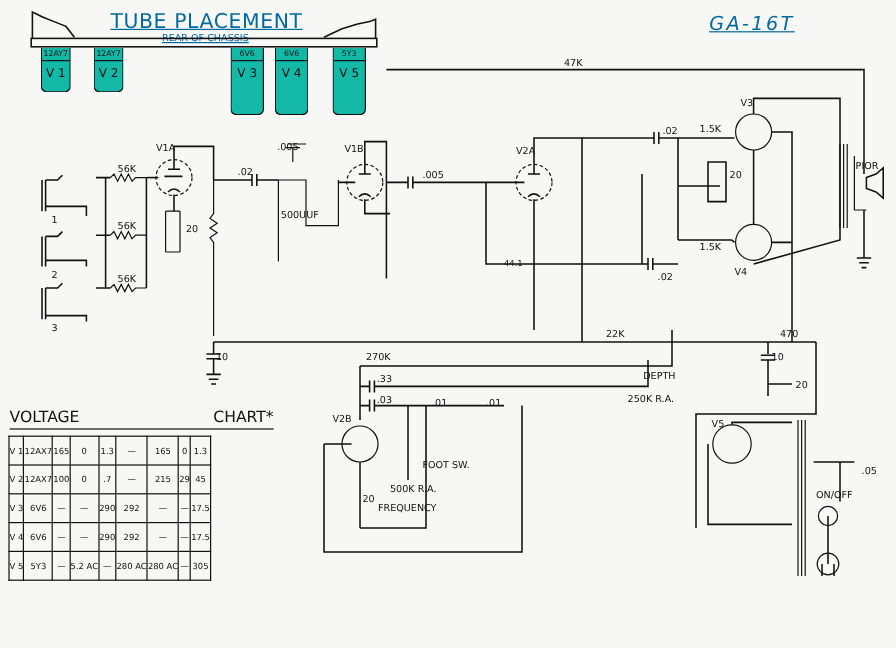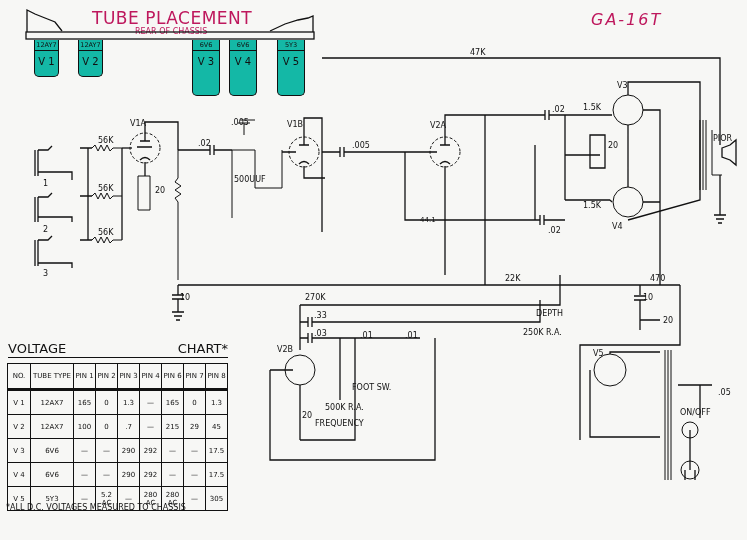--- a/index.html
+++ b/index.html
@@ -3,21 +3,21 @@
 <meta charset="utf-8">
 <style>
   html,body{margin:0;padding:0;background:#f7f7f5;}
   body{width:747px;height:540px;position:relative;overflow:hidden;font-family:"DejaVu Sans",sans-serif;color:#111;}
   svg{position:absolute;left:0;top:0;}
   .lbl{font-family:"DejaVu Sans",sans-serif;font-size:8px;fill:#111;}
   .lbls{font-family:"DejaVu Sans",sans-serif;font-size:7px;fill:#111;}
   .wire{stroke:#111;stroke-width:1.3;fill:none;}
   .thin{stroke:#111;stroke-width:1;fill:none;}
   .dash{stroke:#111;stroke-width:1;fill:none;stroke-dasharray:3 2;}
-  .ttl{position:absolute;font-family:"DejaVu Sans",sans-serif;color:#be185d;}
+  .ttl{position:absolute;font-family:"DejaVu Sans",sans-serif;color:#0369a1;text-decoration:underline;}
   #title{left:92px;top:8px;font-size:17px;letter-spacing:0.5px;}
   #rear{left:135px;top:27px;font-size:8px;}
   #model{left:591px;top:10px;font-size:16px;font-style:italic;letter-spacing:2px;}
   .tube{position:absolute;border:1.3px solid #111;border-top:none;border-radius:0 0 5px 5px;background:#14b8a6;text-align:center;}
   .tube .tt{border-bottom:1.2px solid #111;font-size:6.5px;height:10px;line-height:10px;}
   .tube .tn{font-size:10px;margin-top:5px;}
   #chart-head{position:absolute;left:8px;top:341px;width:220px;border-bottom:1.3px solid #111;height:16px;}
   #chart-head .v{position:absolute;left:0;top:0;font-size:13px;}
   #chart-head .c{position:absolute;right:0;top:0;font-size:13px;margin-left:20px;}
   table.vc{position:absolute;left:7px;top:363px;border-collapse:collapse;font-size:7px;}
@@ -190,31 +190,20 @@
   <div class="tt">5Y3</div>
   <div class="tn">V 5</div>
 </div>
 
 <div id="chart-head">
   <span class="v">VOLTAGE</span>
   <span class="c">CHART*</span>
 </div>
 <table class="vc">
   <tbody>
-      <tr class="hd">
-    <th style="width:22px">NO.</th>
-    <th style="width:42px">TUBE TYPE</th>
-    <th style="width:21px">PIN 1</th>
-    <th style="width:21px">PIN 2</th>
-    <th style="width:21px">PIN 3</th>
-    <th style="width:21px">PIN 4</th>
-    <th style="width:21px">PIN 6</th>
-    <th style="width:21px">PIN 7</th>
-    <th style="width:21px">PIN 8</th>
-  </tr>
   <tr>
     <td>V 1</td>
     <td>12AX7</td>
     <td>165</td>
     <td>0</td>
     <td>1.3</td>
     <td>—</td>
     <td>165</td>
     <td>0</td>
     <td>1.3</td>
@@ -259,14 +248,13 @@
     <td>5.2 AC</td>
     <td>—</td>
     <td>280 AC</td>
     <td>280 AC</td>
     <td>—</td>
     <td>305</td>
   </tr>
 </tbody>
   </table>
 <div id="footnote">
-  <div>*ALL D.C. VOLTAGES MEASURED TO CHASSIS</div>
 </div>
 
 </body></html>

